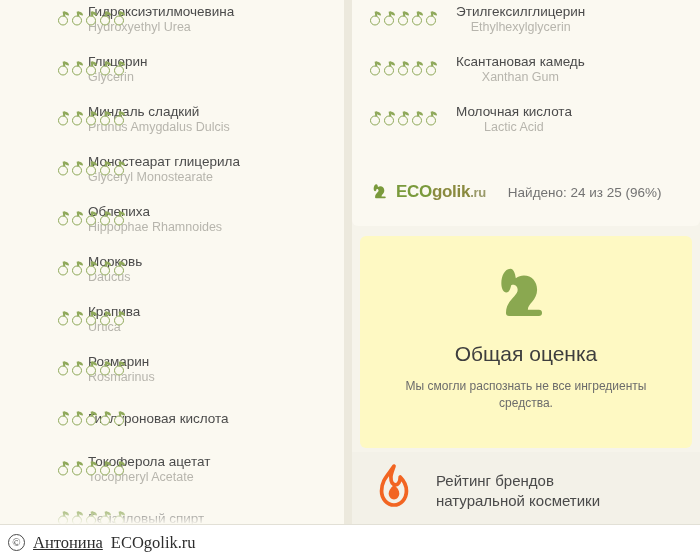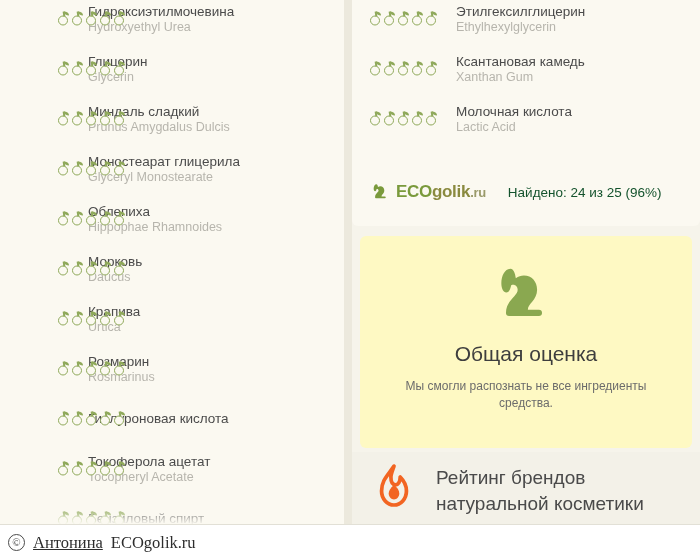--- a/index.html
+++ b/index.html
@@ -44,21 +44,21 @@
   .dots {
     position: absolute;
     left: 58px;
     top: 50%;
     transform: translateY(-50%);
     display: flex;
     gap: 3px;
   }
   .col-right .dots { left: 18px; }
   .ing-texts { margin-left: 36px; line-height: 1.15; }
-  .col-right .ing-texts { margin-left: 52px; }
+  .col-right .ing-texts { margin-left: 52px; text-align: center; }
   .ing-ru {
     font-size: 13.5px;
     color: #4b4b4b;
     white-space: nowrap;
   }
   .ing-en {
     font-size: 12.5px;
     color: #b7b5ad;
     white-space: nowrap;
     margin-top: 1px;
@@ -115,21 +115,21 @@
     font-size: 17px;
     font-weight: bold;
     letter-spacing: -0.3px;
   }
   .eco-eco { color: #7a9a3c; }
   .eco-golik { color: #8a8a3f; }
   .eco-ru { color: #9a9a6a; font-size: 13px; font-weight: bold; text-align: center; }
   .found-text {
     margin-left: 22px;
     font-size: 13.5px;
-    color: #14532d;
+    color: #737373;
     text-align: center;
   }
 
   
   .score-card {
     position: absolute;
     left: 8px; top: 236px;
     width: 332px; height: 212px;
     background: #fef9c3;
     border-radius: 6px;
@@ -159,21 +159,21 @@
     left: 0; top: 452px;
     width: 348px; height: 78px;
     background: #f3f1e8;
     display: flex;
     align-items: center;
     padding-left: 16px;
   }
   .flame { width: 52px; height: 56px; position: relative; flex: none; }
   .brands-text {
     margin-left: 16px;
-    font-size: 19px;
+    font-size: 15px;
     color: #4a4a4a;
     line-height: 1.35;
   }
 
   
   .bottom-bar {
     position: absolute;
     left: 0; bottom: 0;
     width: 700px; height: 36px;
     background: #ffffff;

